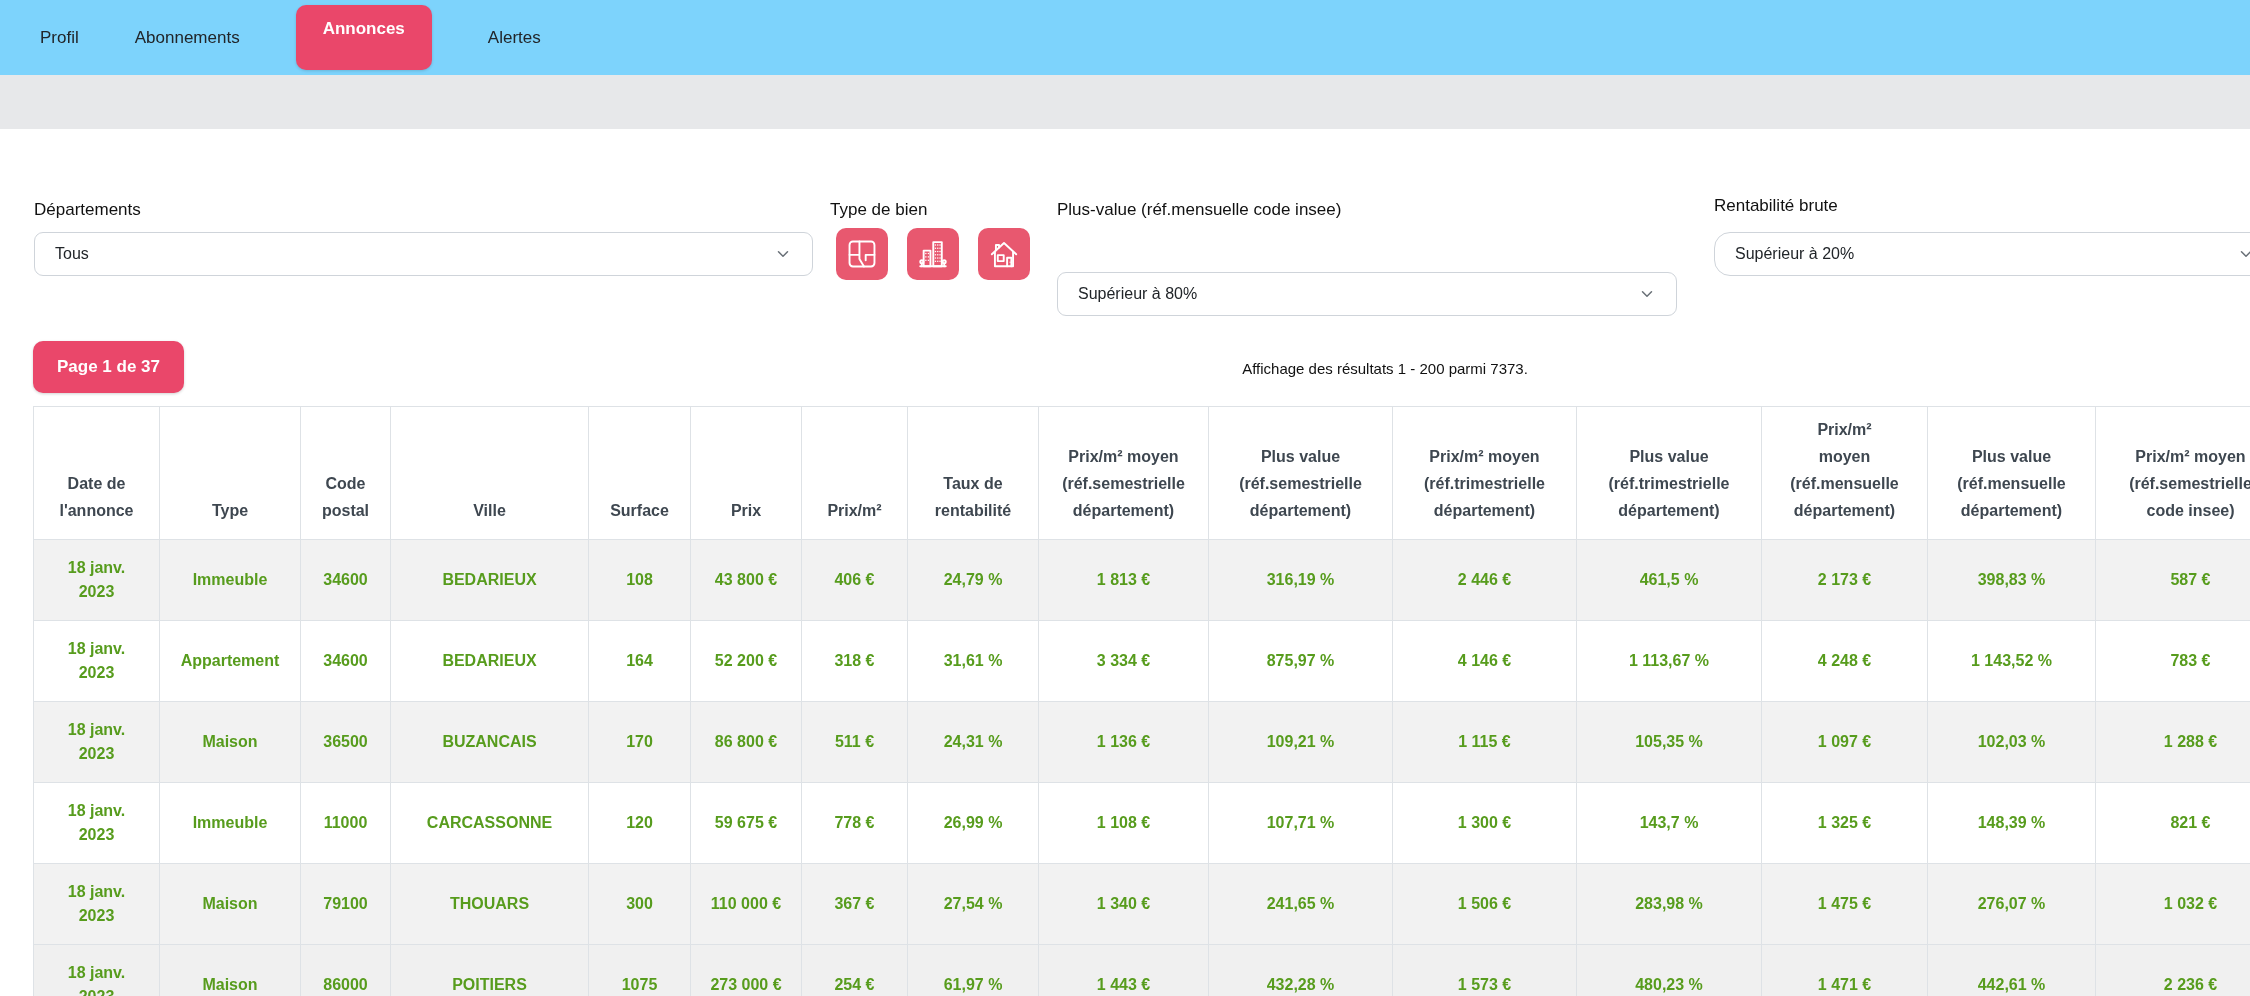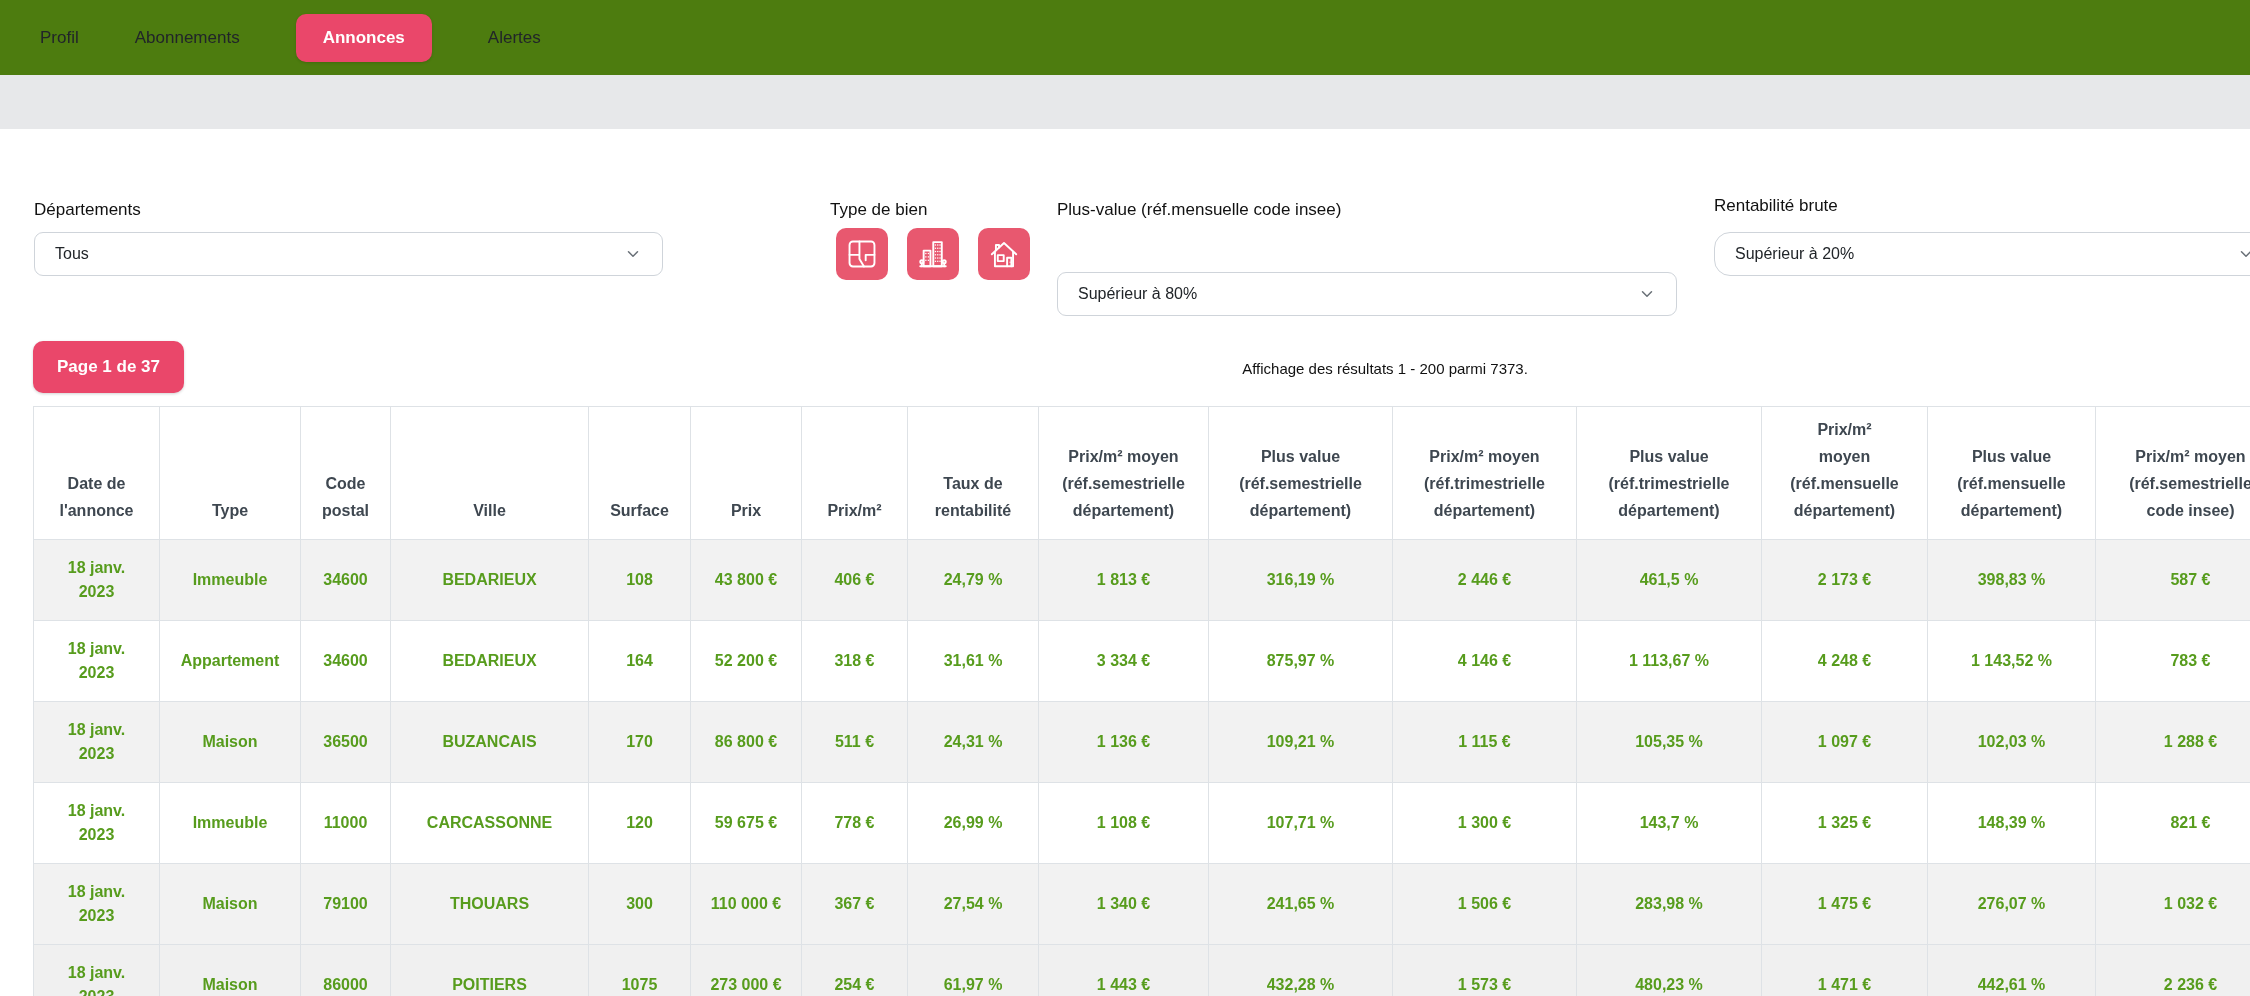--- a/index.html
+++ b/index.html
@@ -2,25 +2,25 @@
 <html><head>
 <meta charset="utf-8">
 <style>
   html,body{margin:0;padding:0;}
   body{
     width:2250px;height:996px;overflow:hidden;background:#fff;position:relative;
     font-family:"Liberation Sans", sans-serif;color:#212529;
     -webkit-font-smoothing:antialiased;
   }
   
-  .topnav{height:75px;display:flex;align-items:center;padding-left:40px;gap:56px;background:#4d7c0f;}
+  .topnav{height:75px;display:flex;align-items:center;padding-left:40px;gap:56px;background:#7dd3fc;}
   .nav-item{font-size:17px;color:#212529;cursor:pointer;white-space:nowrap;}
   .nav-item.active{
     background:var(--pink);color:#fff;font-weight:700;
-    padding:0 27px;height:48px;line-height:48px;border-radius:10px;
+    padding:0 27px;height:65px;line-height:48px;border-radius:10px;
     box-shadow:0 1px 3px rgba(0,0,0,.15);
   }
   .gray-band{height:54px;background:#e7e8ea;}
   
   .f-label{position:absolute;font-size:17px;color:#111;white-space:nowrap;}
   .select{
     position:absolute;height:44px;border:1px solid #cfd4da;border-radius:9px;background:#fff;
     display:flex;align-items:center;justify-content:space-between;
     padding:0 20px;font-size:16px;color:#212529;cursor:pointer;box-sizing:border-box;
   }
@@ -61,21 +61,21 @@
     <div class="nav-item">Profil</div>
     <div class="nav-item">Abonnements</div>
     <div class="nav-item active">Annonces</div>
     <div class="nav-item">Alertes</div>
   </div>
 
 <div class="gray-band"></div>
 
 <div>
   <div class="f-label" style="left:34px;top:200px;">Départements</div>
-  <div class="select" style="left:34px;top:232px;width:629px;">
+  <div class="select" style="left:34px;top:232px;width:779px;">
     <span>Tous</span>
     <span class="chevron">
       <svg width="18" height="18" viewBox="0 0 24 24" fill="none" stroke="#697077" stroke-width="2" stroke-linecap="round" stroke-linejoin="round">
           <path d="M6 9l6 6 6-6"></path>
         </svg>
     </span>
   </div>
 
   <div class="f-label" style="left:830px;top:200px;">Type de bien</div>
   <div class="type-btns" style="left:836px;top:228px;">

